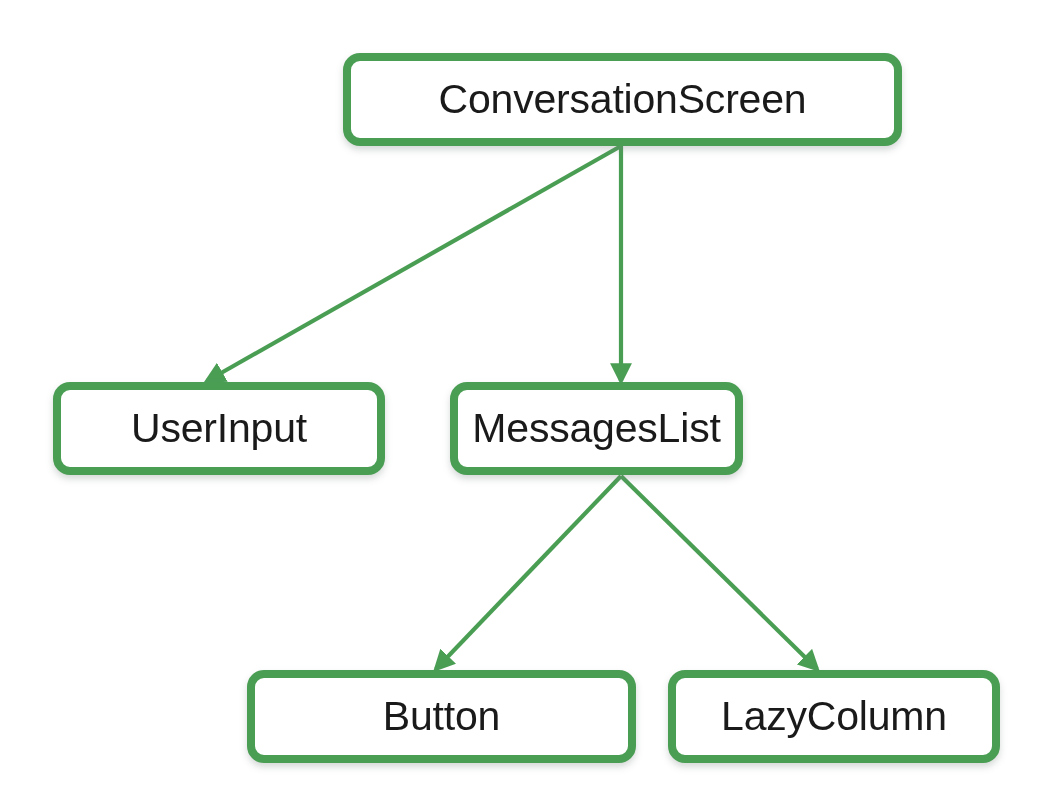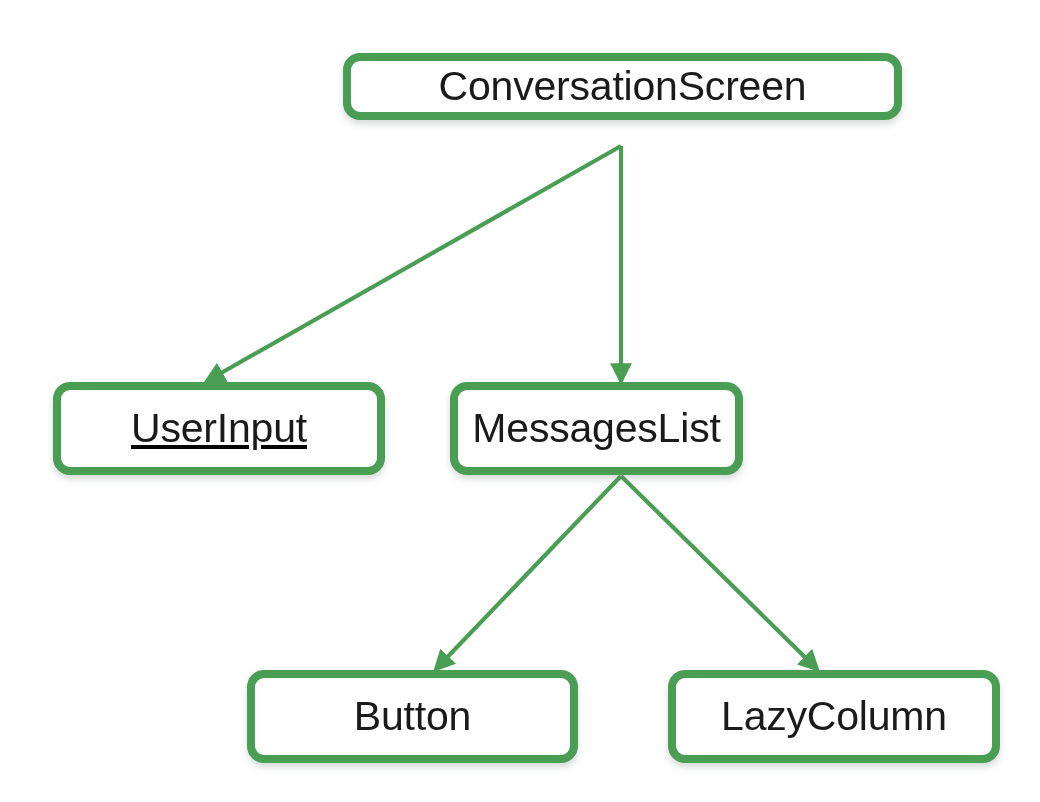--- a/index.html
+++ b/index.html
@@ -57,33 +57,33 @@
       </marker>
     </defs>
     <g id="edge-paths" stroke="#4a9e54" stroke-width="4.2" fill="none" stroke-linecap="butt" marker-end="url(#arrowhead)">
         <line x1="621" y1="146" x2="207" y2="381"></line>
         <line x1="621" y1="146" x2="621" y2="381"></line>
         <line x1="621" y1="476" x2="436" y2="669"></line>
         <line x1="621" y1="476" x2="817" y2="669"></line>
       </g>
   </svg>
 
-  <div class="node" id="node-conversation-screen" style="left: 343px; top: 53px; width: 559px; height: 67px;">
+  <div class="node" id="node-conversation-screen" style="left: 343px; top: 53px; width: 559px; height: 93px;">
     <span class="node-label">ConversationScreen</span>
   </div>
 
-  <div class="node" id="node-user-input" style="left: 53px; top: 382px; width: 332px; height: 93px; text-decoration: underline;">
+  <div class="node" id="node-user-input" style="left: 53px; top: 382px; width: 332px; height: 93px;">
     <span class="node-label">UserInput</span>
   </div>
 
   <div class="node" id="node-messages-list" style="left: 450px; top: 382px; width: 293px; height: 93px;">
     <span class="node-label">MessagesList</span>
   </div>
 
-  <div class="node" id="node-button" style="left: 247px; top: 670px; width: 331px; height: 93px;">
+  <div class="node" id="node-button" style="left: 247px; top: 670px; width: 389px; height: 93px;">
     <span class="node-label">Button</span>
   </div>
 
   <div class="node" id="node-lazy-column" style="left: 668px; top: 670px; width: 332px; height: 93px;">
     <span class="node-label">LazyColumn</span>
   </div>
 
 </div>
 
 </body></html>

